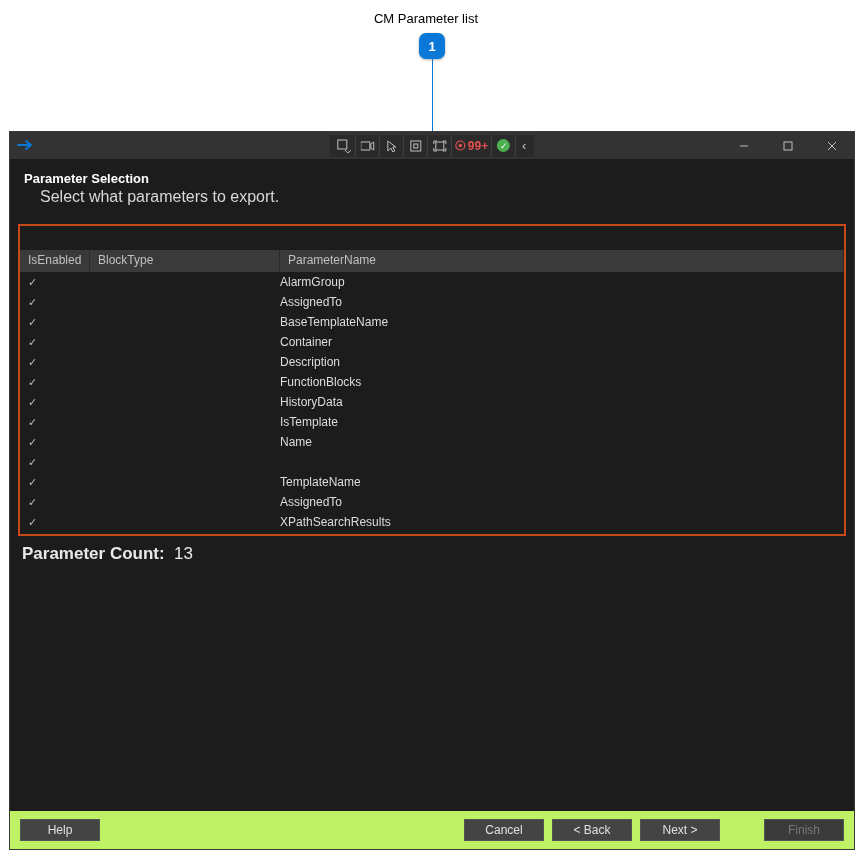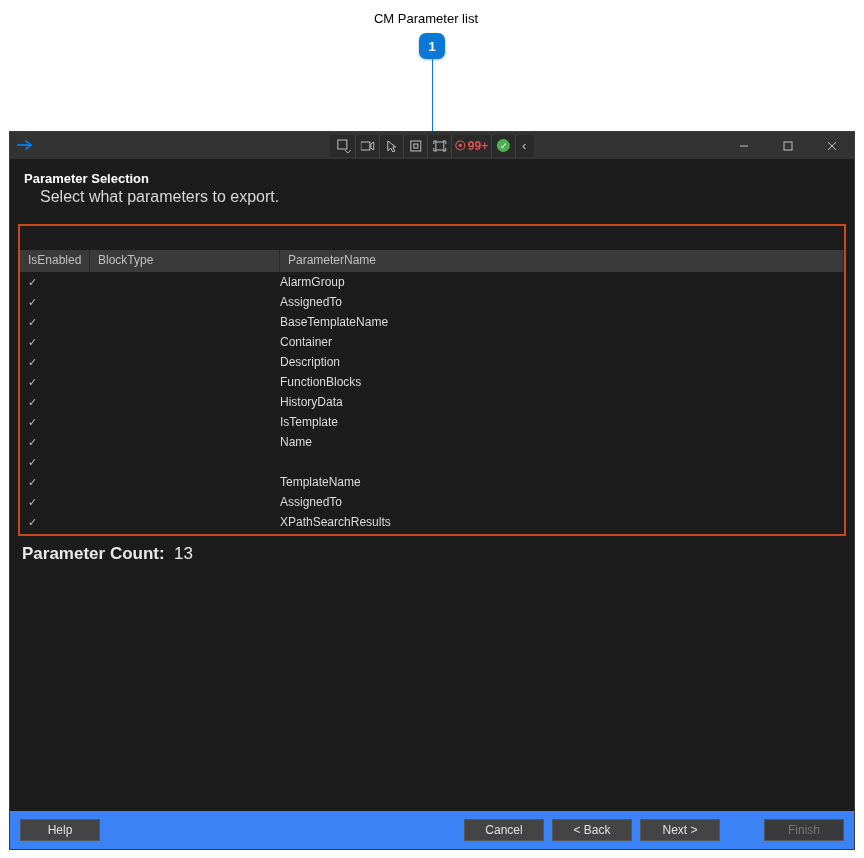--- a/index.html
+++ b/index.html
@@ -205,21 +205,21 @@
       font-size: 17px;
     }
     .count-row b {
       font-weight: bold;
     }
     .spacer {
       flex: 1;
     }
     .footer {
       height: 38px;
-      background: #3b82f6;
+      background: #bef264;
       display: flex;
       align-items: center;
       padding: 0 10px;
       gap: 8px;
     }
     .btn {
       height: 22px;
       min-width: 80px;
       background: #444444;
       border: 1px solid #555;

